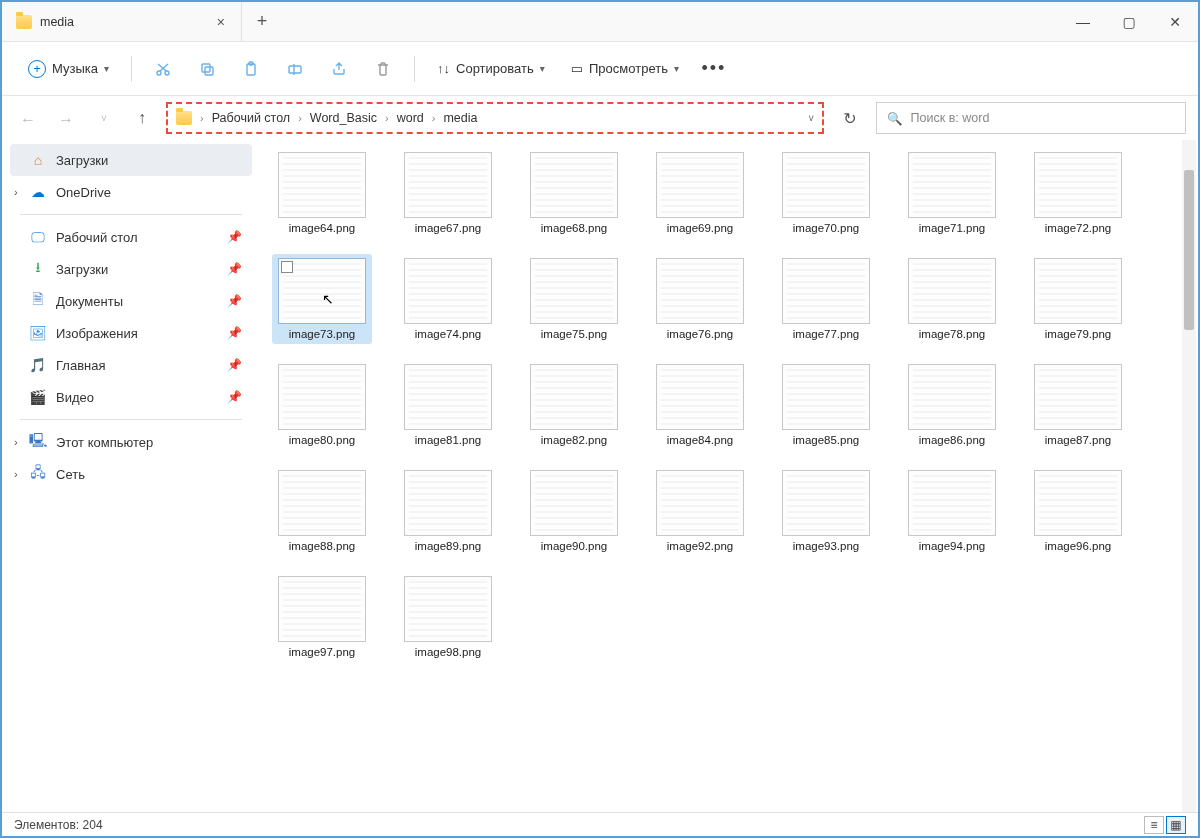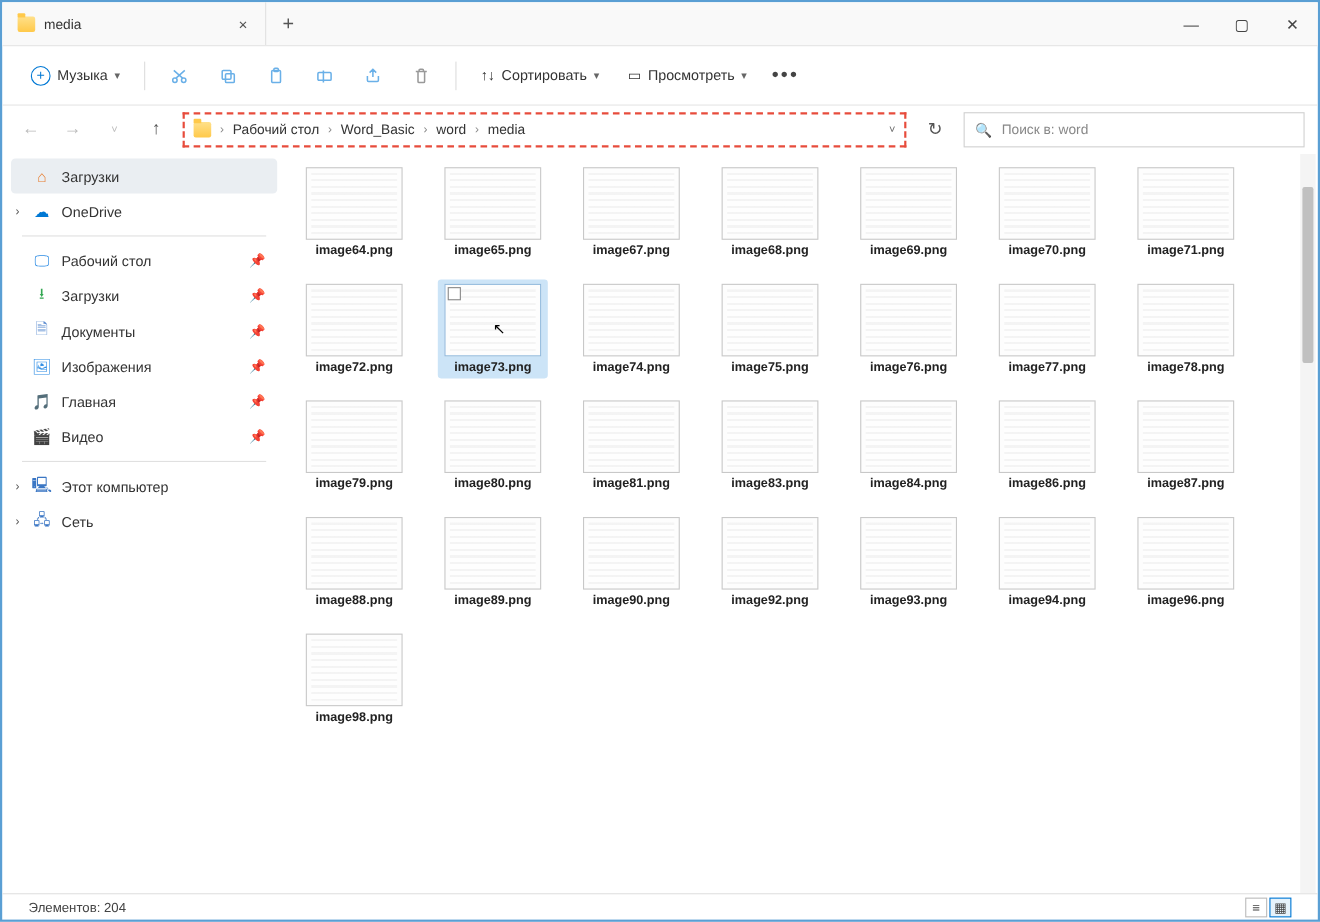--- a/index.html
+++ b/index.html
@@ -44,28 +44,28 @@
   .side-sep { height: 1px; background: #e0e0e0; margin: 6px 10px; }
   .si-icon { width:16px; height:16px; display:inline-flex; align-items:center; justify-content:center; font-size:14px; }
   
   .content { flex: 1; overflow-y: auto; padding: 8px 12px; position: relative; }
   .grid { display: flex; flex-wrap: wrap; gap: 16px 26px; align-content: flex-start; }
   .file { width: 100px; display: flex; flex-direction: column; align-items: center; gap: 4px; padding: 4px; border-radius: 3px; }
   .file.selected { background: #cce4f7; }
   .file.selected .thumb { border-color:#8fb8dc; }
   .thumb { width: 88px; height: 66px; border: 1px solid #c8c8c8; background: #fdfdfd; position: relative; overflow:hidden; }
   .thumb::before { content:""; position:absolute; inset:4px; background: repeating-linear-gradient(#f0f0f0, #f0f0f0 2px, #fff 2px, #fff 6px); opacity:0.7; }
-  .fname { font-size: 11.5px; color: #222; text-align: left; white-space: nowrap; font-weight: bold; }
+  .fname { font-size: 11.5px; color: #222; text-align: left; white-space: nowrap; }
   .checkbox-overlay { position:absolute; top:2px; left:2px; width:12px; height:12px; border:1px solid #888; background:#fff; }
   .cursor-overlay { position:absolute; top:50%; left:50%; font-size:14px; color:#000; }
   
   .scrollbar { position:absolute; right:2px; top:0; bottom:0; width:14px; background:#f4f4f4; }
   .sb-thumb { position:absolute; left:2px; right:2px; top:30px; height:160px; background:#c0c0c0; border-radius:2px; }
   
-  .statusbar { height: 24px; border-top: 1px solid #e0e0e0; display:flex; align-items:center; padding:0 24px; font-size:12px; color:#444; }
+  .statusbar { height: 24px; border-top: 1px solid #e0e0e0; display:flex; align-items:center; padding:0 12px; font-size:12px; color:#444; }
   .viewbtns { margin-left:auto; display:flex; gap:2px; }
   .vb { width:20px; height:18px; border:1px solid #bbb; display:flex; align-items:center; justify-content:center; }
   .vb.active { border-color:#0078d4; background:#e6f2fb; }
   
   svg { display:block; }
 </style>
 </head>
 <body>
 
 <div class="titlebar">
@@ -220,24 +220,20 @@
   </div>
 
   <div class="content">
     <div class="grid" id="file-grid">
         <div class="file">
           <div class="thumb"></div>
           <div class="fname">image64.png</div>
         </div>
         <div class="file">
           <div class="thumb"></div>
-          <div class="fname">image65.png</div>
-        </div>
-        <div class="file">
-          <div class="thumb"></div>
           <div class="fname">image67.png</div>
         </div>
         <div class="file">
           <div class="thumb"></div>
           <div class="fname">image68.png</div>
         </div>
         <div class="file">
           <div class="thumb"></div>
           <div class="fname">image69.png</div>
         </div>
@@ -287,28 +283,32 @@
         <div class="file">
           <div class="thumb"></div>
           <div class="fname">image80.png</div>
         </div>
         <div class="file">
           <div class="thumb"></div>
           <div class="fname">image81.png</div>
         </div>
         <div class="file">
           <div class="thumb"></div>
-          <div class="fname">image83.png</div>
+          <div class="fname">image82.png</div>
         </div>
         <div class="file">
           <div class="thumb"></div>
           <div class="fname">image84.png</div>
         </div>
         <div class="file">
           <div class="thumb"></div>
+          <div class="fname">image85.png</div>
+        </div>
+        <div class="file">
+          <div class="thumb"></div>
           <div class="fname">image86.png</div>
         </div>
         <div class="file">
           <div class="thumb"></div>
           <div class="fname">image87.png</div>
         </div>
         <div class="file">
           <div class="thumb"></div>
           <div class="fname">image88.png</div>
         </div>
@@ -328,20 +328,24 @@
           <div class="thumb"></div>
           <div class="fname">image93.png</div>
         </div>
         <div class="file">
           <div class="thumb"></div>
           <div class="fname">image94.png</div>
         </div>
         <div class="file">
           <div class="thumb"></div>
           <div class="fname">image96.png</div>
+        </div>
+        <div class="file">
+          <div class="thumb"></div>
+          <div class="fname">image97.png</div>
         </div>
         <div class="file">
           <div class="thumb"></div>
           <div class="fname">image98.png</div>
         </div>
       </div>
     <div class="scrollbar">
         <div class="sb-thumb"></div>
       </div>
   </div>

